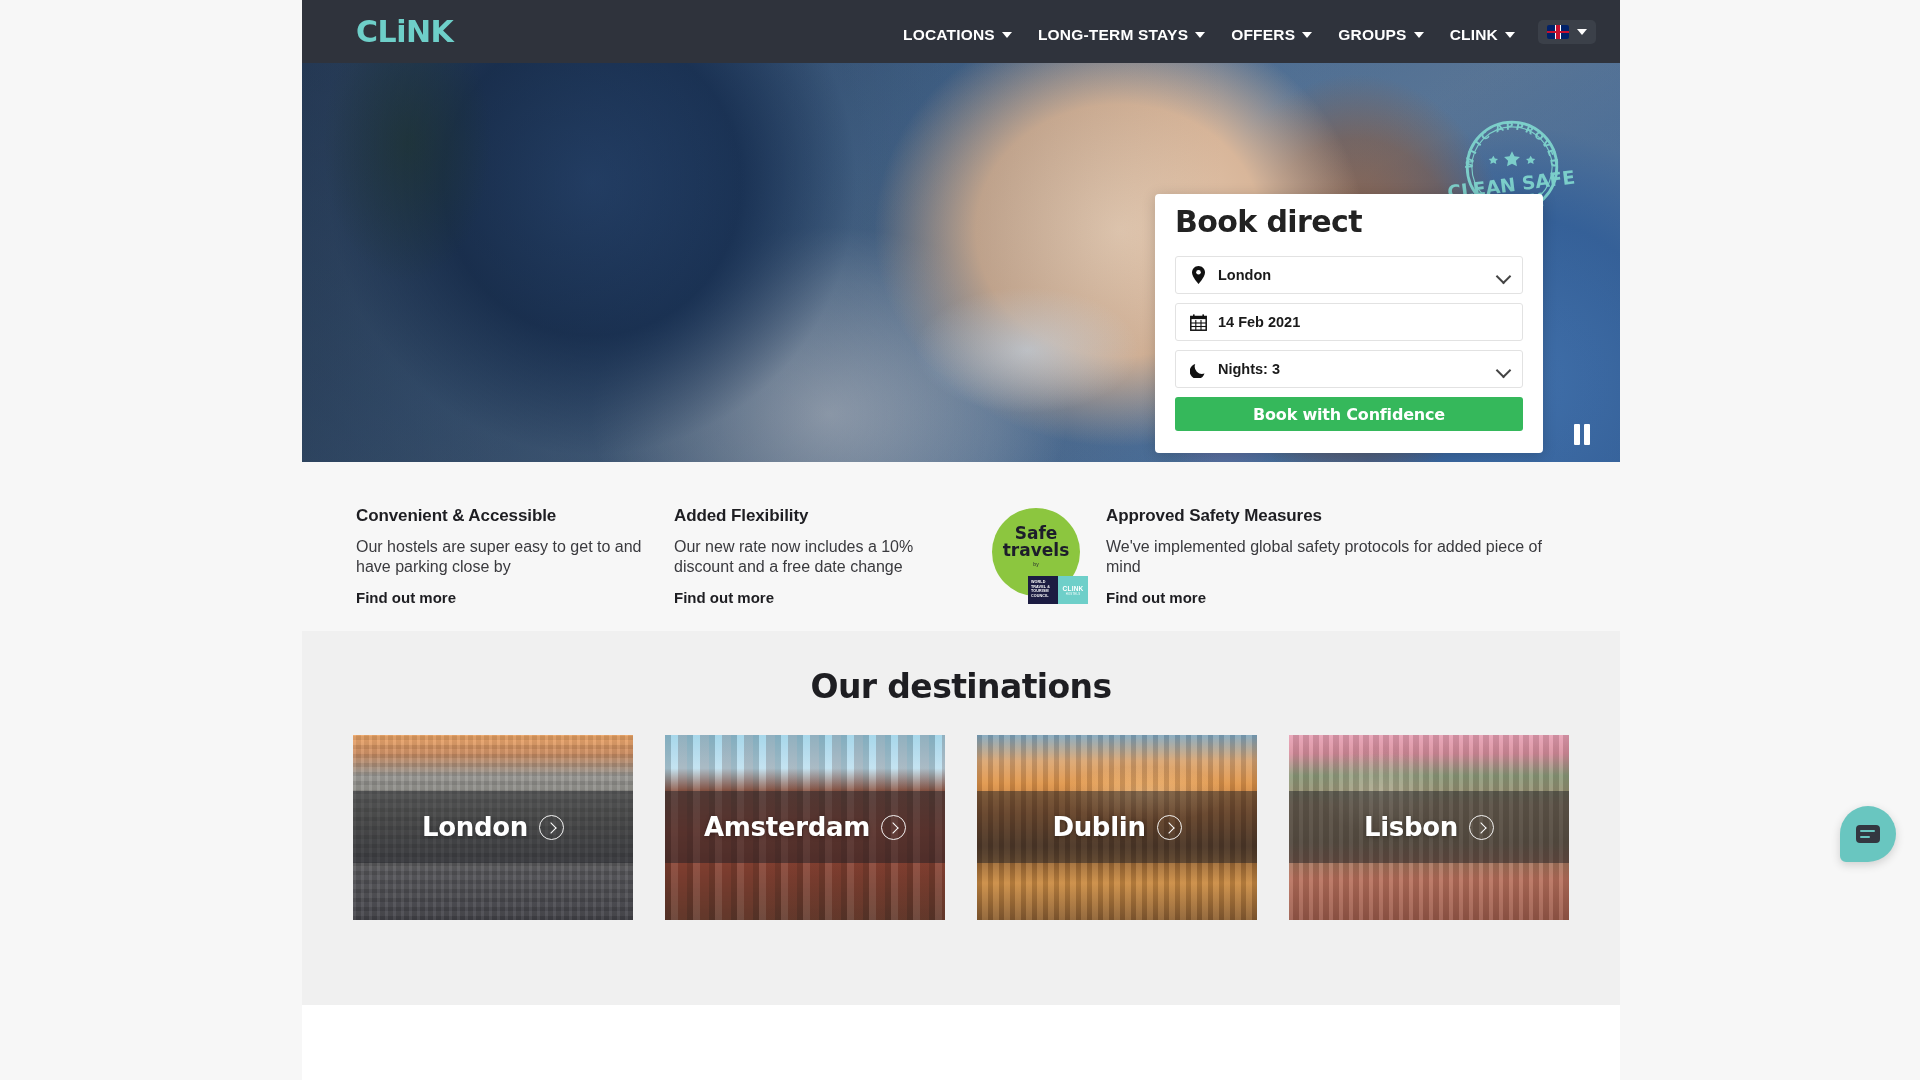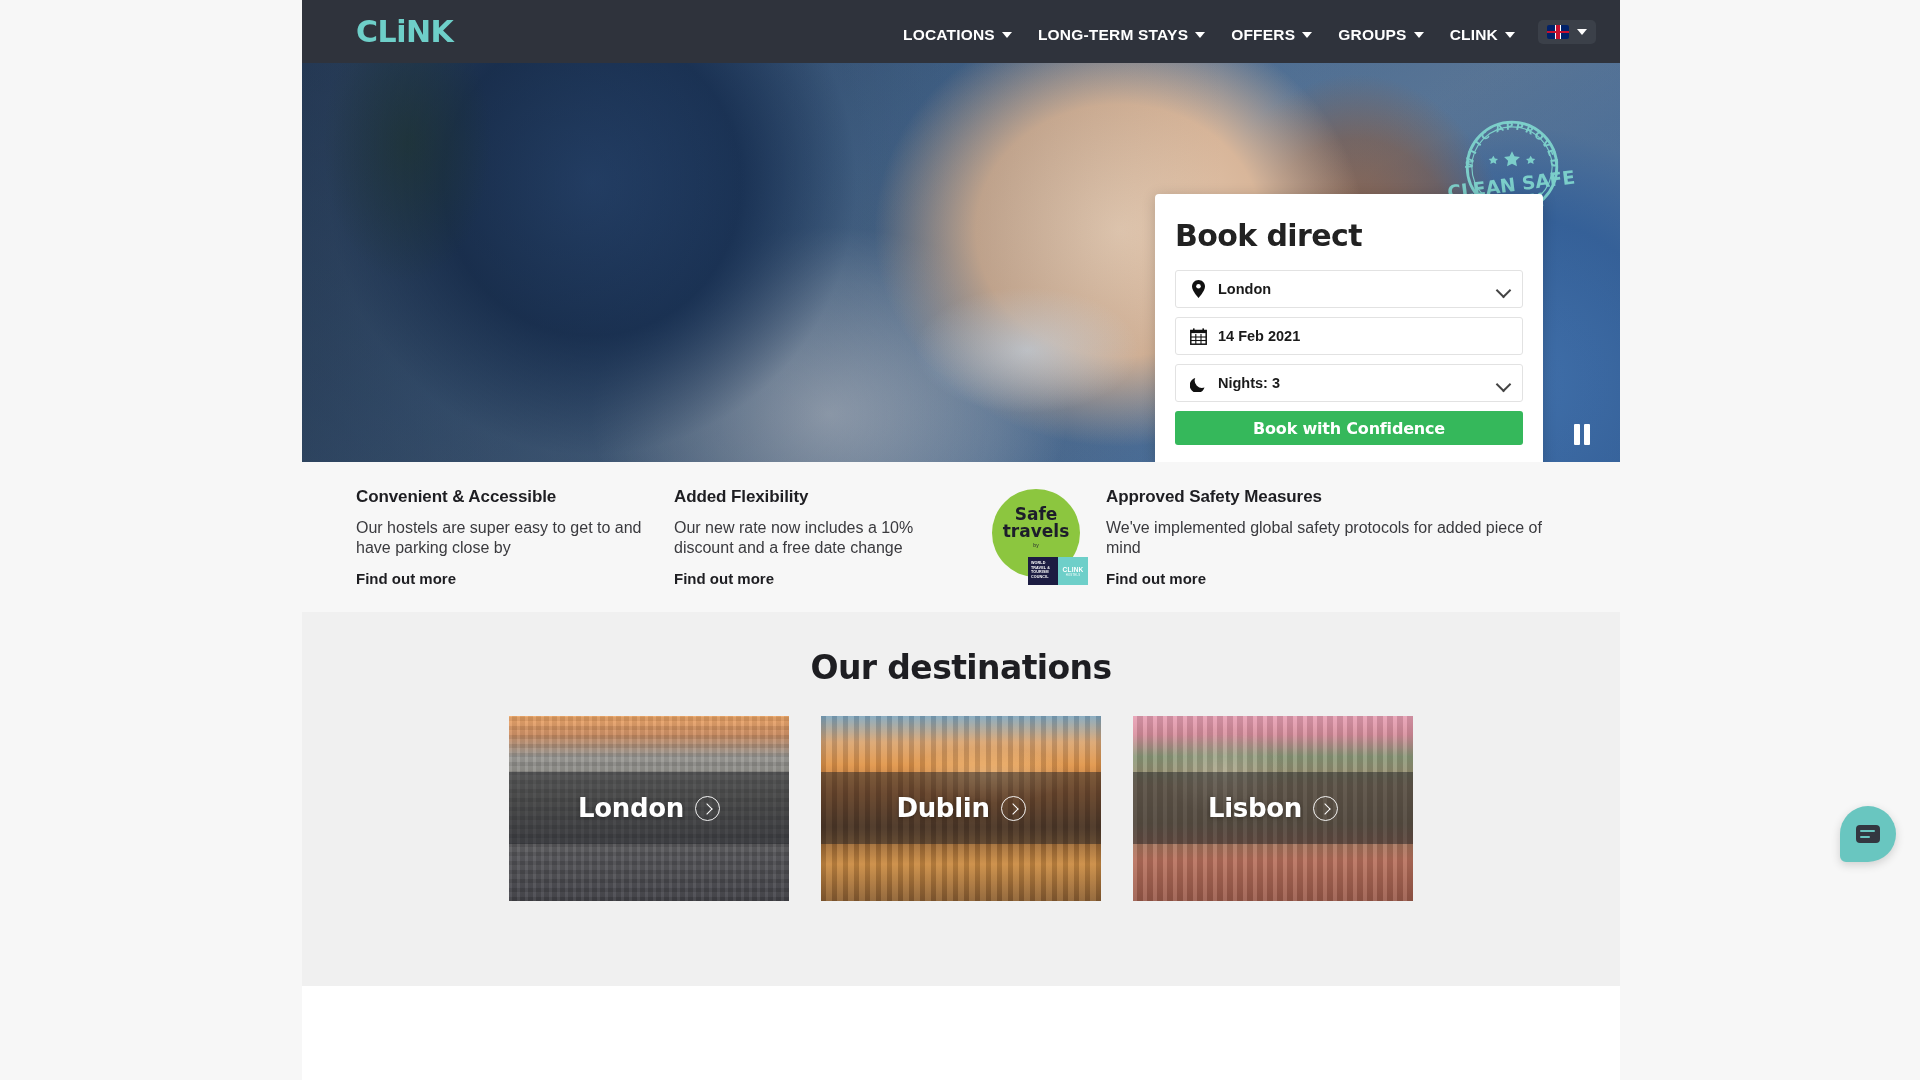--- a/index.html
+++ b/index.html
@@ -169,21 +169,21 @@
   .wttc svg { width: 100%; height: 100%; overflow: visible; }
 
   
   .bookcard {
     position: absolute;
     right: 77px; top: 131px;
     width: 388px;
     background: #ffffff;
     border-radius: 4px;
     box-shadow: 0 2px 14px rgba(0,0,0,0.18);
-    padding: 24px 20px 22px;
+    padding: 10px 20px 22px;
     z-index: 6;
   }
   .bookcard h2 {
     font-family: "DejaVu Sans", sans-serif;
     font-size: 30px;
     font-weight: bold;
     color: #222;
     letter-spacing: -0.6px;
     margin-bottom: 17px;
   }
@@ -258,21 +258,21 @@
   .pausebtn span {
     display: block;
     width: 6px; height: 21px;
     background: #ffffff;
     border-radius: 1px;
   }
 
   
   .features {
     background: #f7f7f7;
-    padding: 25px 54px 25px;
+    padding: 44px 54px 25px;
     display: flex;
     gap: 0;
   }
   .feat {
     width: 318px;
     padding-right: 22px;
   }
   .feat.third {
     width: auto;
     flex: 1;
@@ -671,20 +671,27 @@
       <div class="dest-grid">
 
         <div class="dcard">
           <div class="dimg img-london"></div>
           <div class="dband">
             <span class="dname">London</span>
             <span class="arrowcirc"></span>
           </div>
         </div>
 
+        <div class="dcard">
+          <div class="dimg img-amsterdam"></div>
+          <div class="dband">
+            <span class="dname">Amsterdam</span>
+            <span class="arrowcirc"></span>
+          </div>
+        </div>
 
         <div class="dcard">
           <div class="dimg img-dublin"></div>
           <div class="dband">
             <span class="dname">Dublin</span>
             <span class="arrowcirc"></span>
           </div>
         </div>
 
         <div class="dcard">

